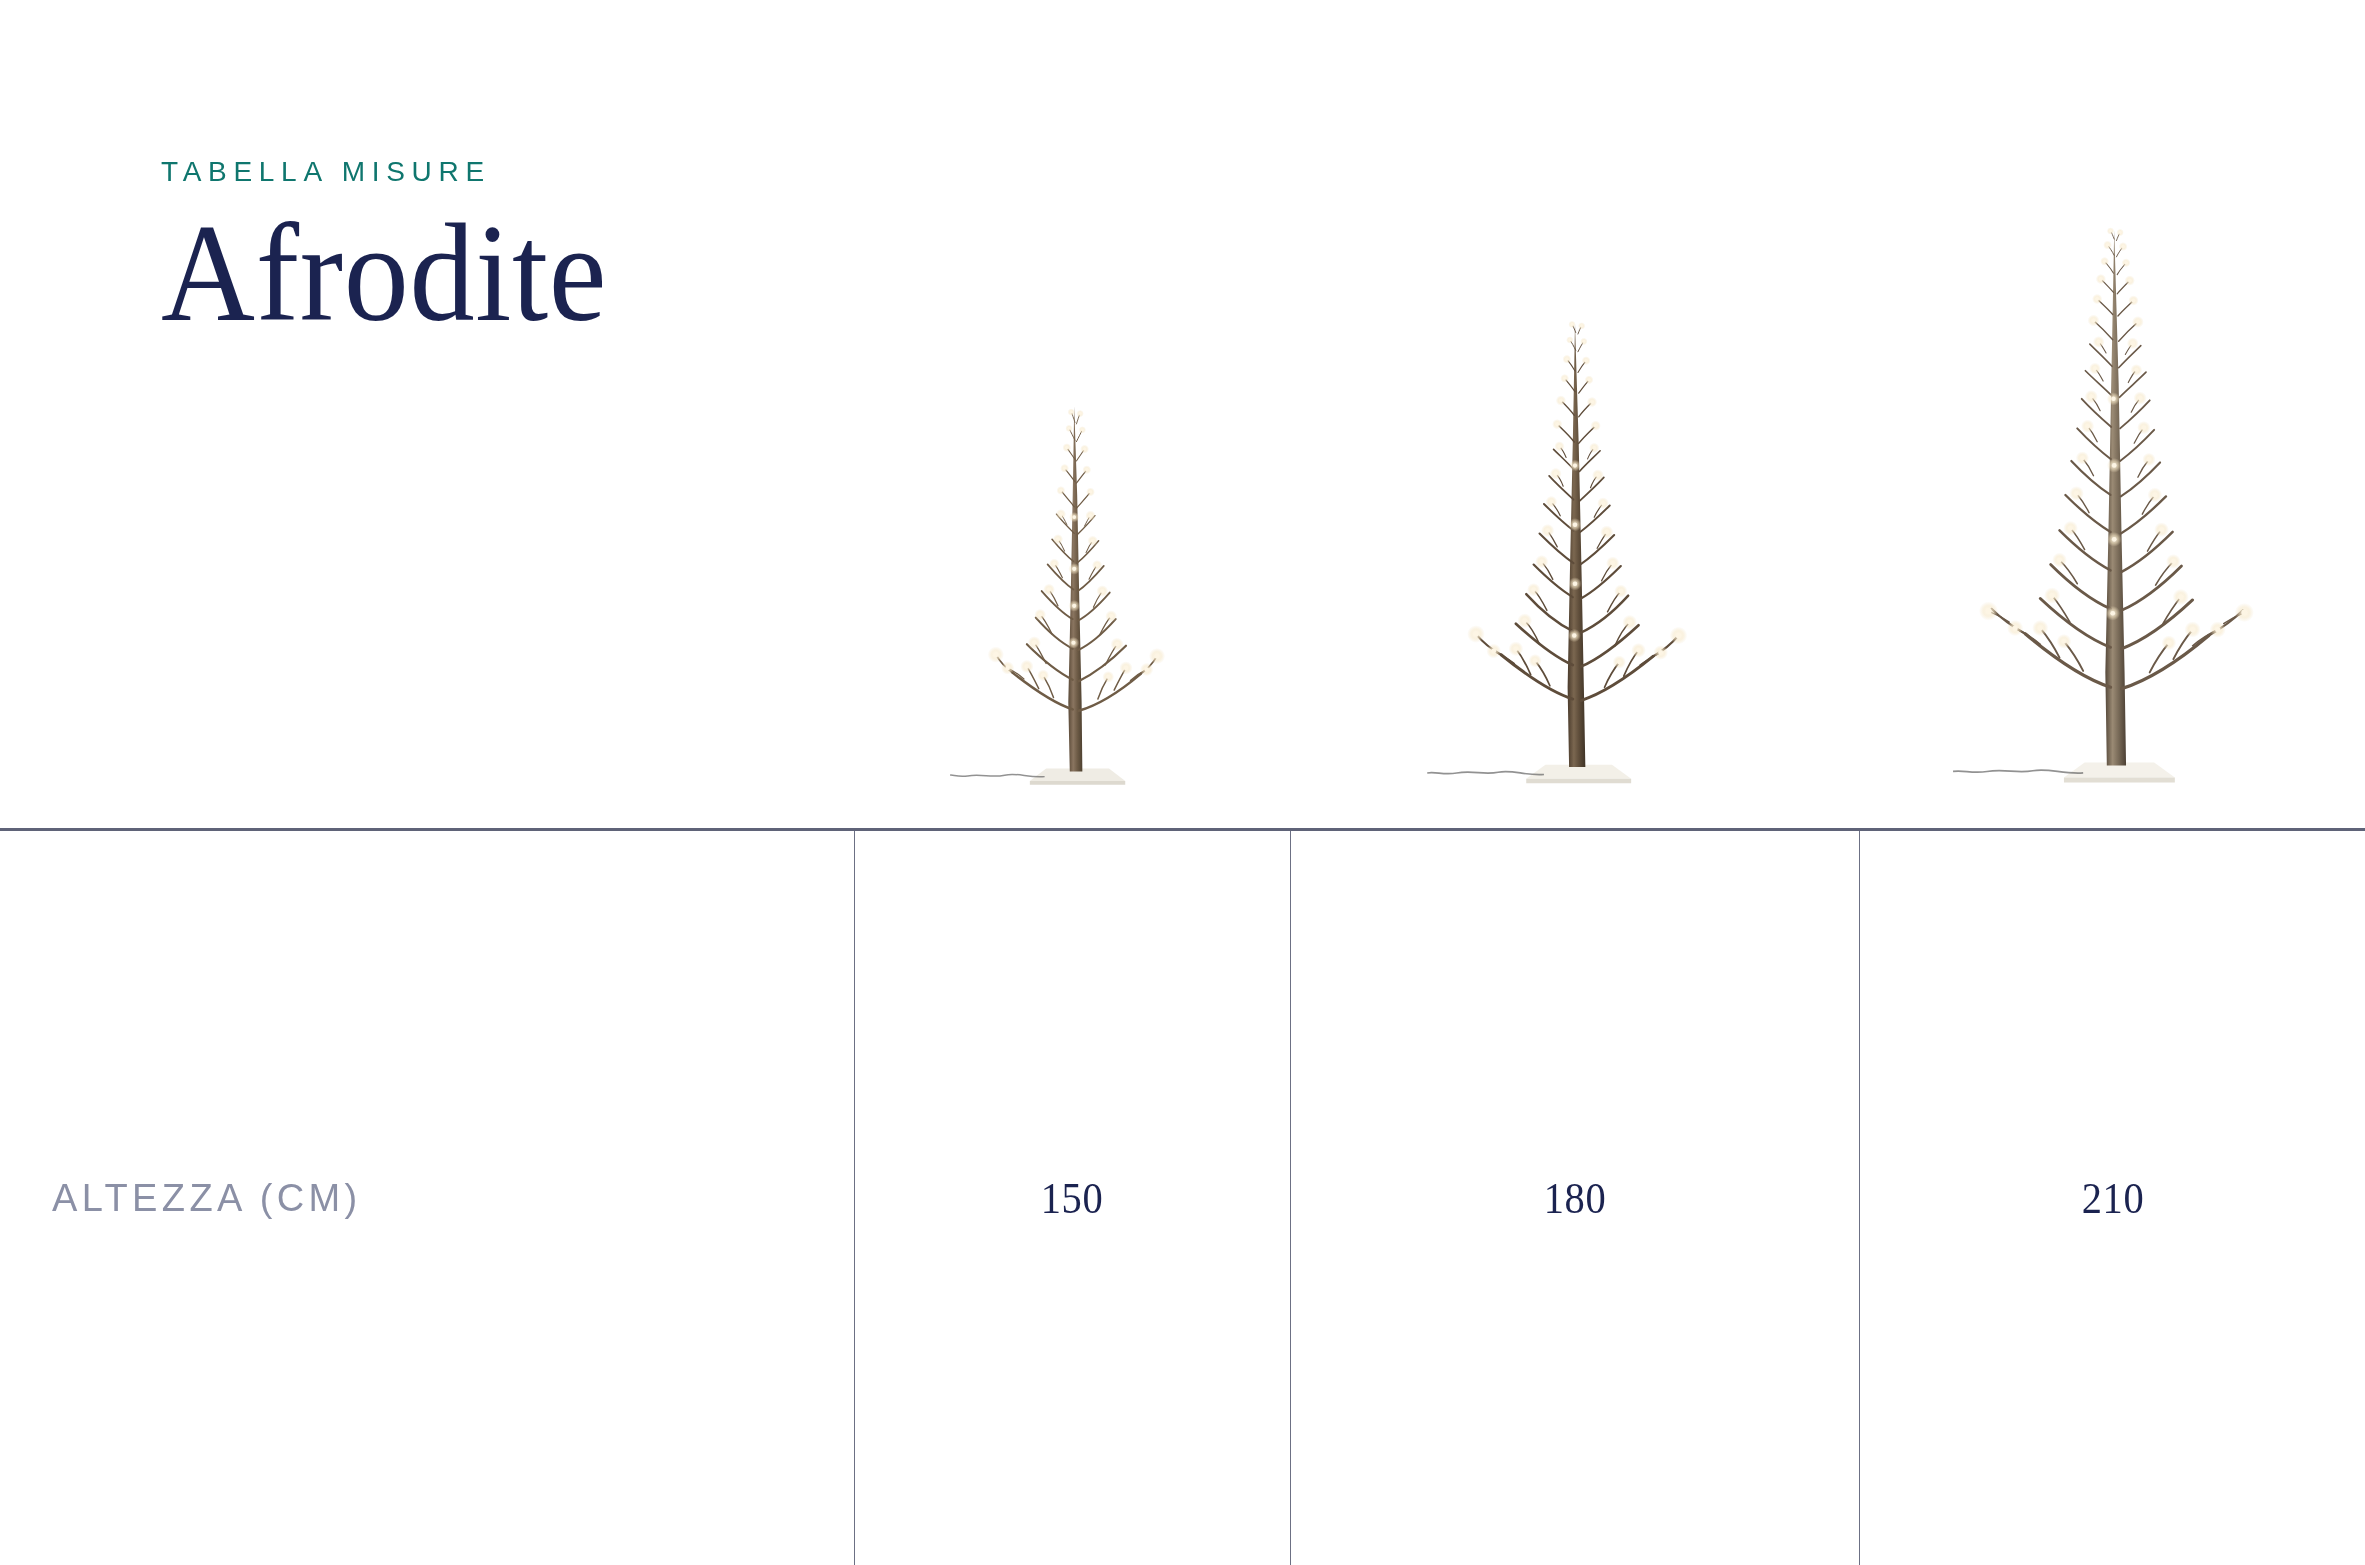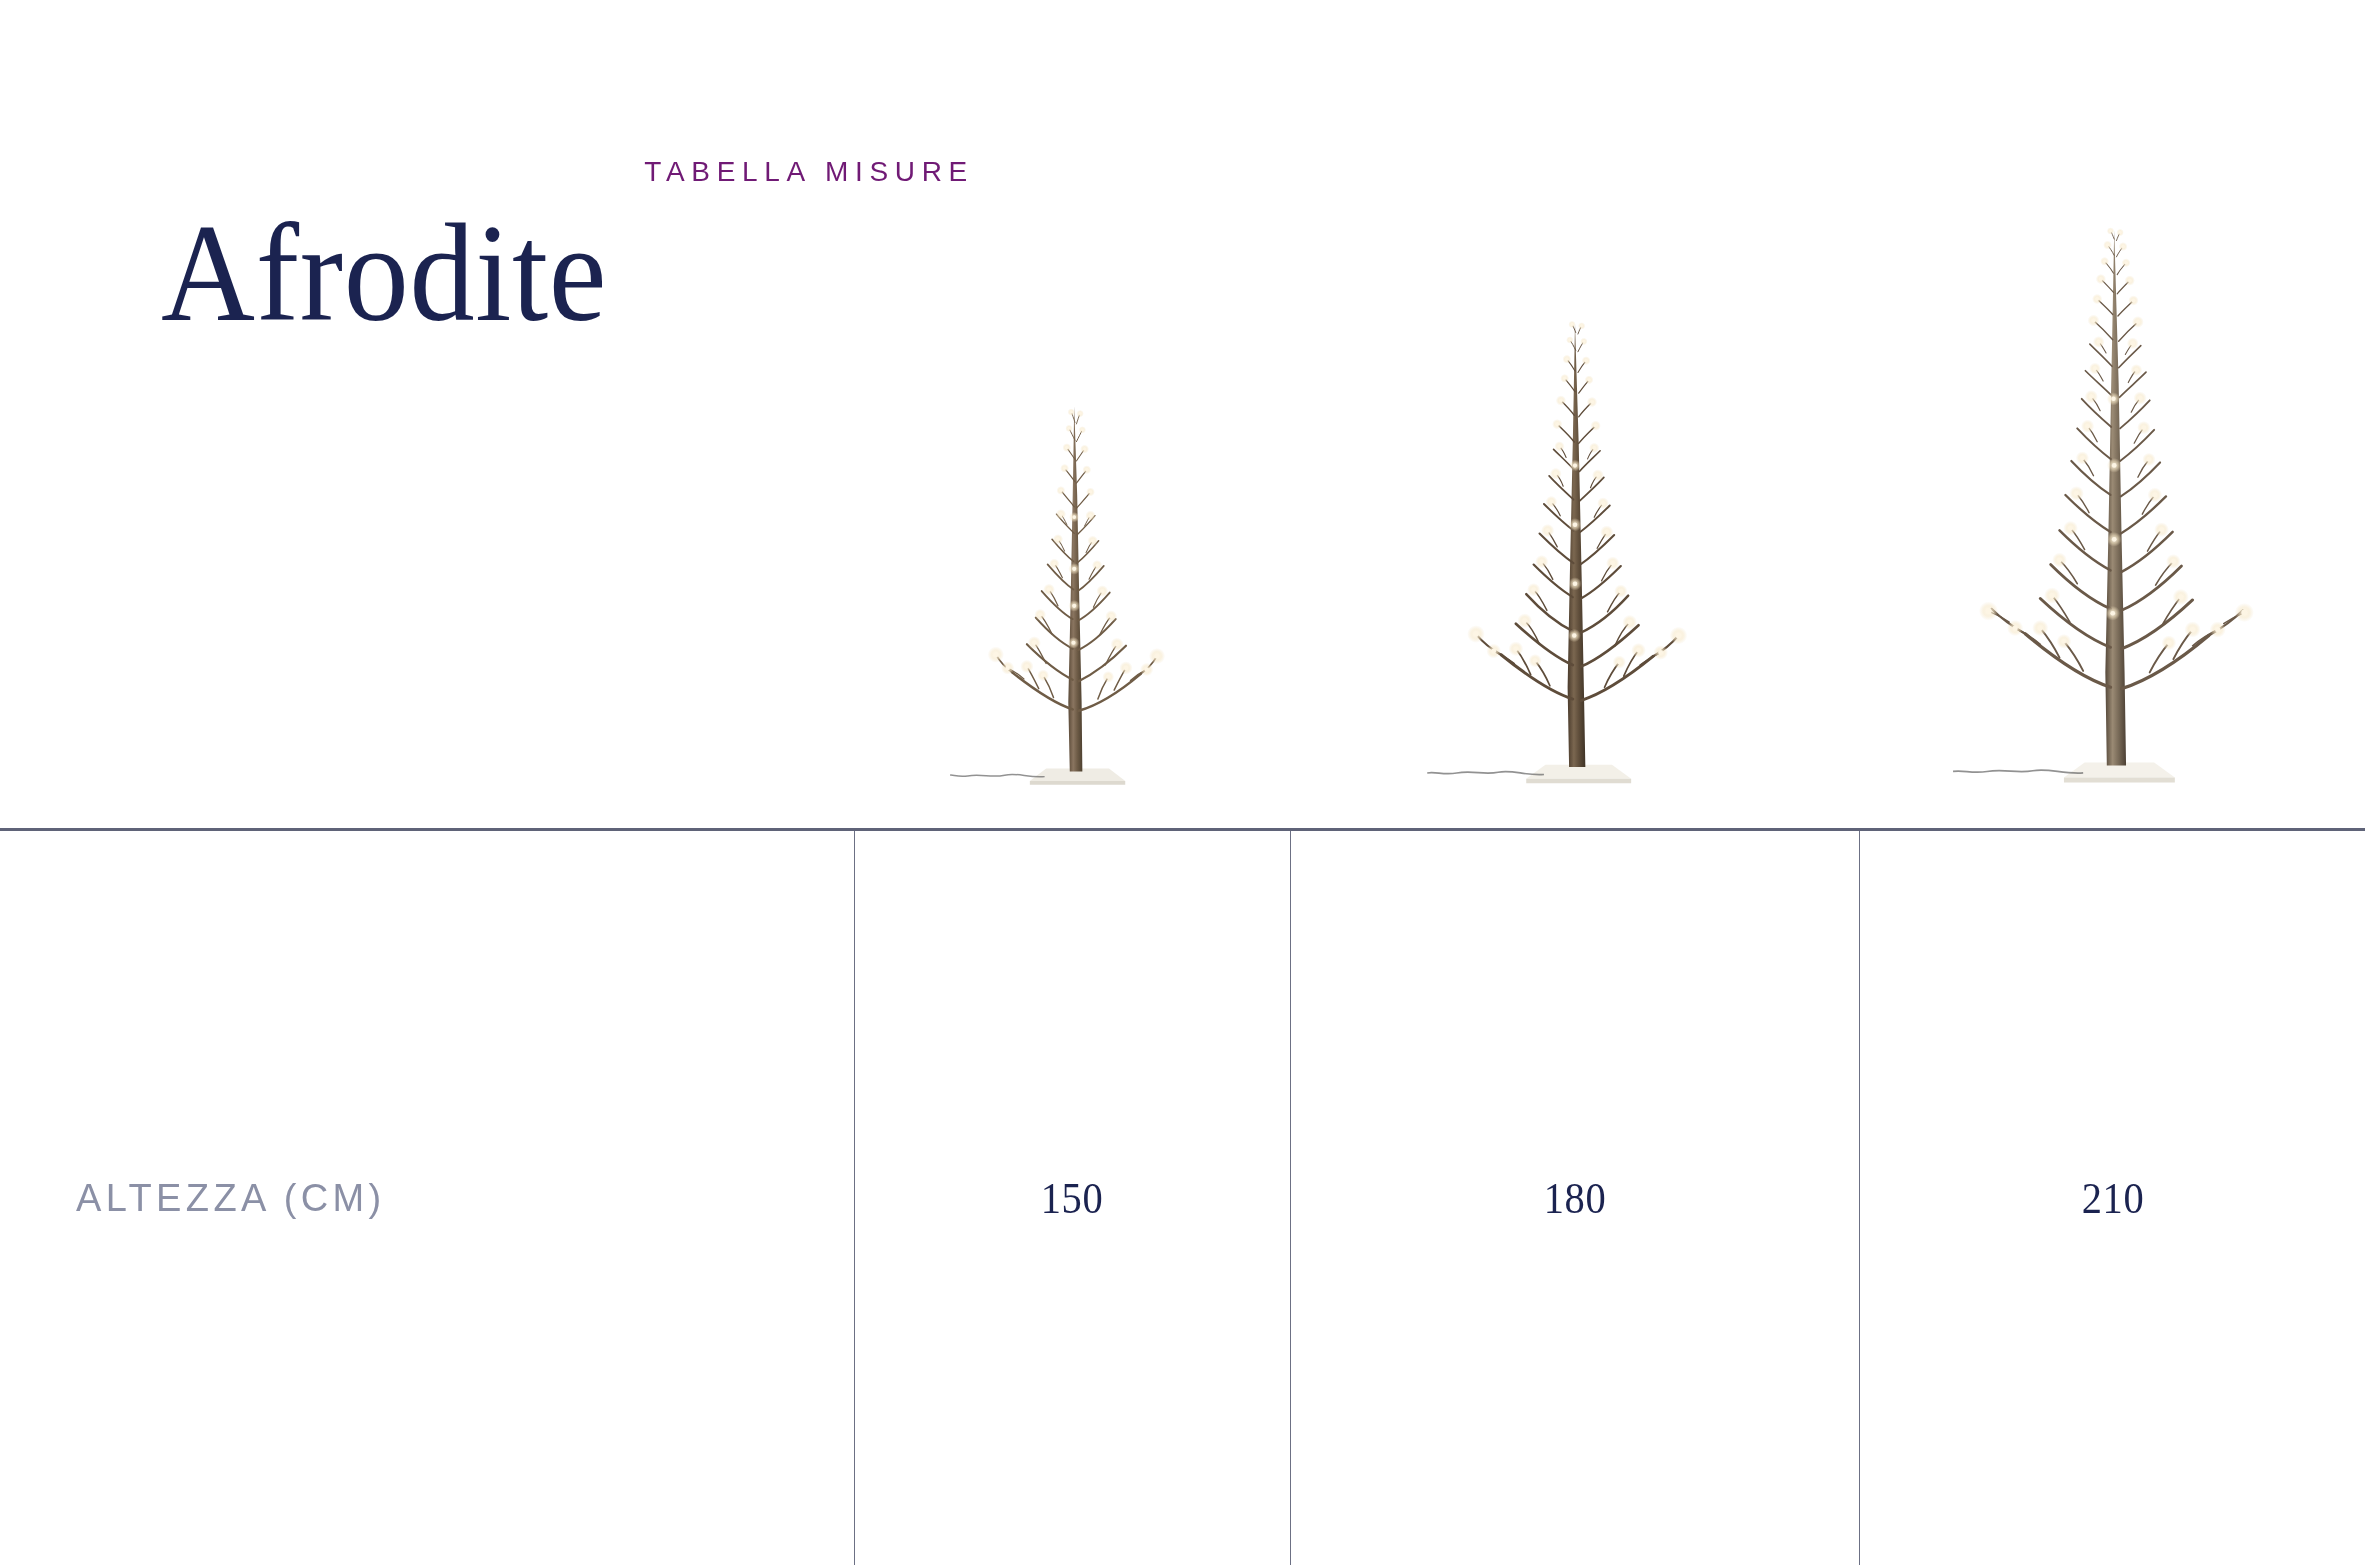--- a/index.html
+++ b/index.html
@@ -22,25 +22,24 @@
     position: absolute;
     left: 161px;
     top: 155px;
     width: 813px;
   }
 
   .eyebrow {
     font-family: "Liberation Sans", sans-serif;
     font-size: 28px;
     letter-spacing: 6.7px;
-    color: #701a75;
+    color: #0f766e;
     font-weight: 400;
     line-height: 1.2;
     white-space: nowrap;
-    text-align: right;
   }
 
   .title {
     font-family: "Liberation Serif", serif;
     font-size: 140px;
     color: #1b2350;
     font-weight: 400;
     line-height: 1.02;
     letter-spacing: 0.7px;
     margin-top: 13.3px;
@@ -92,21 +91,21 @@
 
   .spec-table td {
     border-top: 3px solid #5f6378;
     border-left: 1.5px solid #6c7084;
     vertical-align: middle;
     padding: 0;
   }
 
   .spec-table td.label-cell {
     border-left: none;
-    padding-left: 76px;
+    padding-left: 52px;
     text-align: left;
     font-family: "Liberation Sans", sans-serif;
     font-size: 38px;
     letter-spacing: 4.4px;
     color: #8b90a6;
     font-weight: 400;
     white-space: nowrap;
   }
 
   .spec-table td.value-cell {

